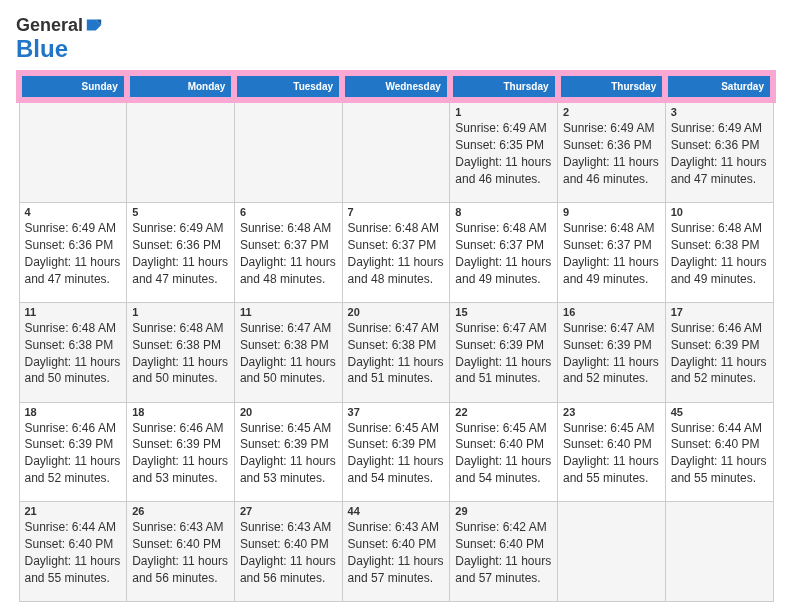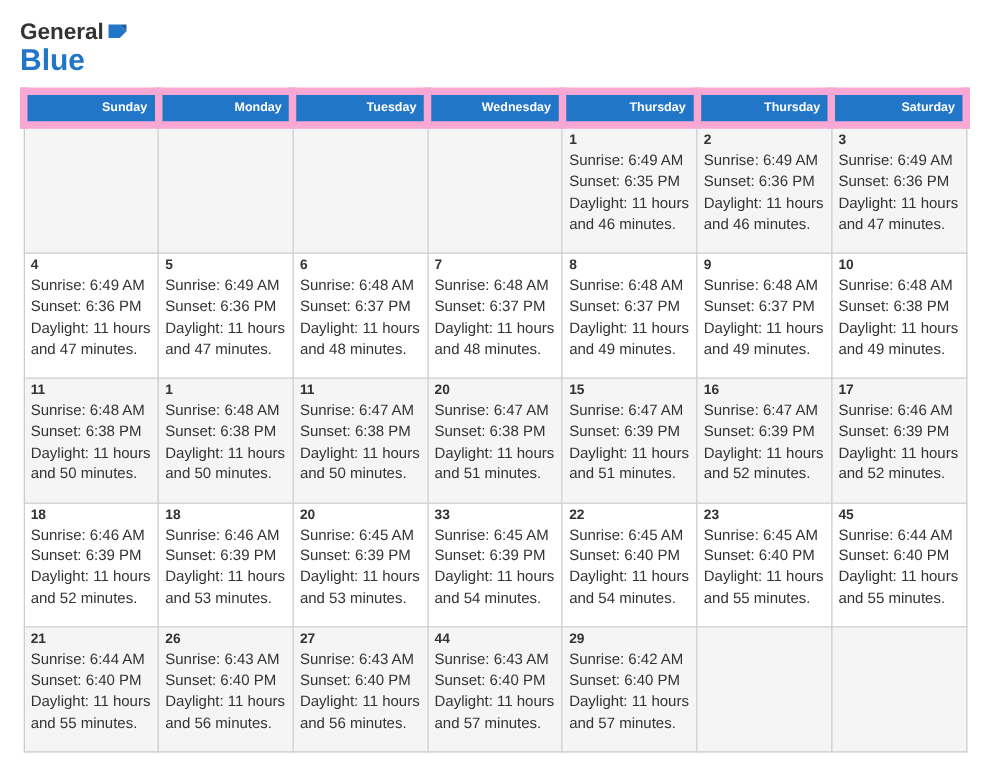--- a/index.html
+++ b/index.html
@@ -216,21 +216,21 @@
           </td>
           <td>
             <span class="day-number">18</span>
         <div class="day-info">Sunrise: 6:46 AM<br>Sunset: 6:39 PM<br>Daylight: 11 hours and 53 minutes.</div>
           </td>
           <td>
             <span class="day-number">20</span>
         <div class="day-info">Sunrise: 6:45 AM<br>Sunset: 6:39 PM<br>Daylight: 11 hours and 53 minutes.</div>
           </td>
           <td>
-            <span class="day-number">33</span>
+            <span class="day-number">37</span>
         <div class="day-info">Sunrise: 6:45 AM<br>Sunset: 6:39 PM<br>Daylight: 11 hours and 54 minutes.</div>
           </td>
           <td>
             <span class="day-number">22</span>
         <div class="day-info">Sunrise: 6:45 AM<br>Sunset: 6:40 PM<br>Daylight: 11 hours and 54 minutes.</div>
           </td>
           <td>
             <span class="day-number">23</span>
         <div class="day-info">Sunrise: 6:45 AM<br>Sunset: 6:40 PM<br>Daylight: 11 hours and 55 minutes.</div>
           </td>

